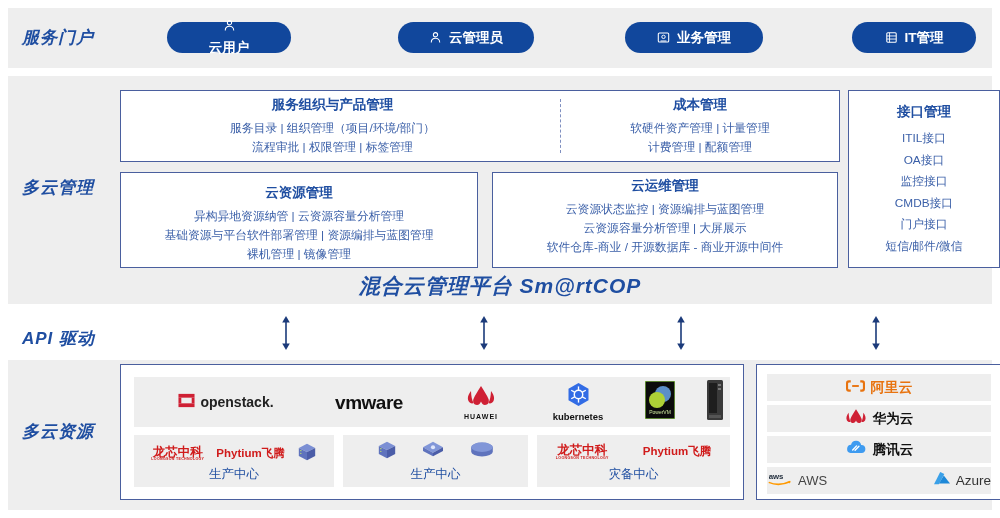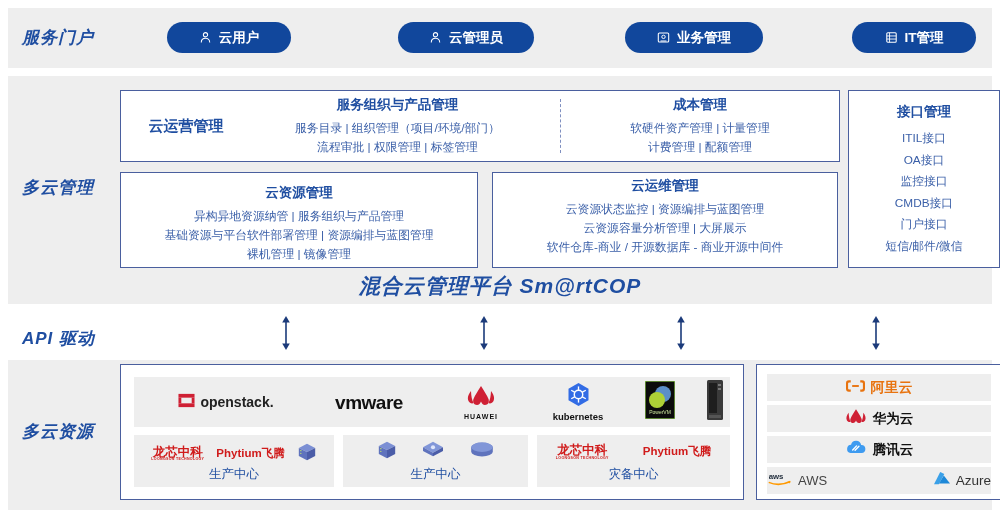--- a/index.html
+++ b/index.html
@@ -109,21 +109,21 @@
   }
   .stack{display:flex;flex-direction:column;align-items:center;justify-content:center;}
   .hstack{display:flex;align-items:center;gap:5px;}
 </style>
 </head>
 <body>
 
 <div class="band" id="portal-band"></div>
 <div class="row-label" id="portal-label">服务门户</div>
 
-<div class="pill" id="pill0" style="left:167px;width:124px;">
+<div class="pill" id="pill0" style="left:167px;width:124px;flex-direction:column;">
   <span>
     <svg width="13" height="13" viewBox="0 0 16 16">
         <circle cx="8" cy="4.6" r="2.6" fill="none" stroke="#fff" stroke-width="1.3"></circle>
         <path d="M2.8 14c0-3 2.3-5 5.2-5s5.2 2 5.2 5" fill="none" stroke="#fff" stroke-width="1.3"></path>
       </svg>
   </span>
   <span>云用户</span>
 </div>
 
 <div class="pill" id="pill1" style="left:398px;width:136px;">
@@ -153,37 +153,36 @@
         <rect x="2.2" y="2.2" width="11.6" height="11.6" rx="1.2" fill="none" stroke="#fff" stroke-width="1.3"></rect>
         <path d="M2.2 6.1h11.6M2.2 9.9h11.6M5.6 2.2v11.6" stroke="#fff" stroke-width="1.1"></path>
       </svg>
   </span>
   <span>IT管理</span>
 </div>
 
 <div class="band" id="mcm-band">
 
   <div class="mcm-box" id="ops-box">
-    <div id="ops-side">云运营管理</div>
     <div id="ops-col-a">
       <div class="box-title">服务组织与产品管理</div>
       <div class="box-line">服务目录 | 组织管理（项目/环境/部门）</div>
       <div class="box-line">流程审批 | 权限管理 | 标签管理</div>
     </div>
     <div id="ops-divider"></div>
     <div id="ops-col-b">
       <div class="box-title">成本管理</div>
       <div class="box-line">软硬件资产管理 | 计量管理</div>
       <div class="box-line">计费管理 | 配额管理</div>
     </div>
   </div>
 
   <div class="mcm-box" id="res-box">
     <div class="box-title">云资源管理</div>
-    <div class="box-line">异构异地资源纳管 | 服务组织与产品管理</div>
+    <div class="box-line">异构异地资源纳管 | 云资源容量分析管理</div>
     <div class="box-line">基础资源与平台软件部署管理 | 资源编排与蓝图管理</div>
     <div class="box-line">裸机管理 | 镜像管理</div>
   </div>
 
   <div class="mcm-box" id="maint-box">
     <div class="box-title">云运维管理</div>
     <div class="box-line">云资源状态监控 | 资源编排与蓝图管理</div>
     <div class="box-line">云资源容量分析管理 | 大屏展示</div>
     <div class="box-line">软件仓库-商业 / 开源数据库 - 商业开源中间件</div>
   </div>

